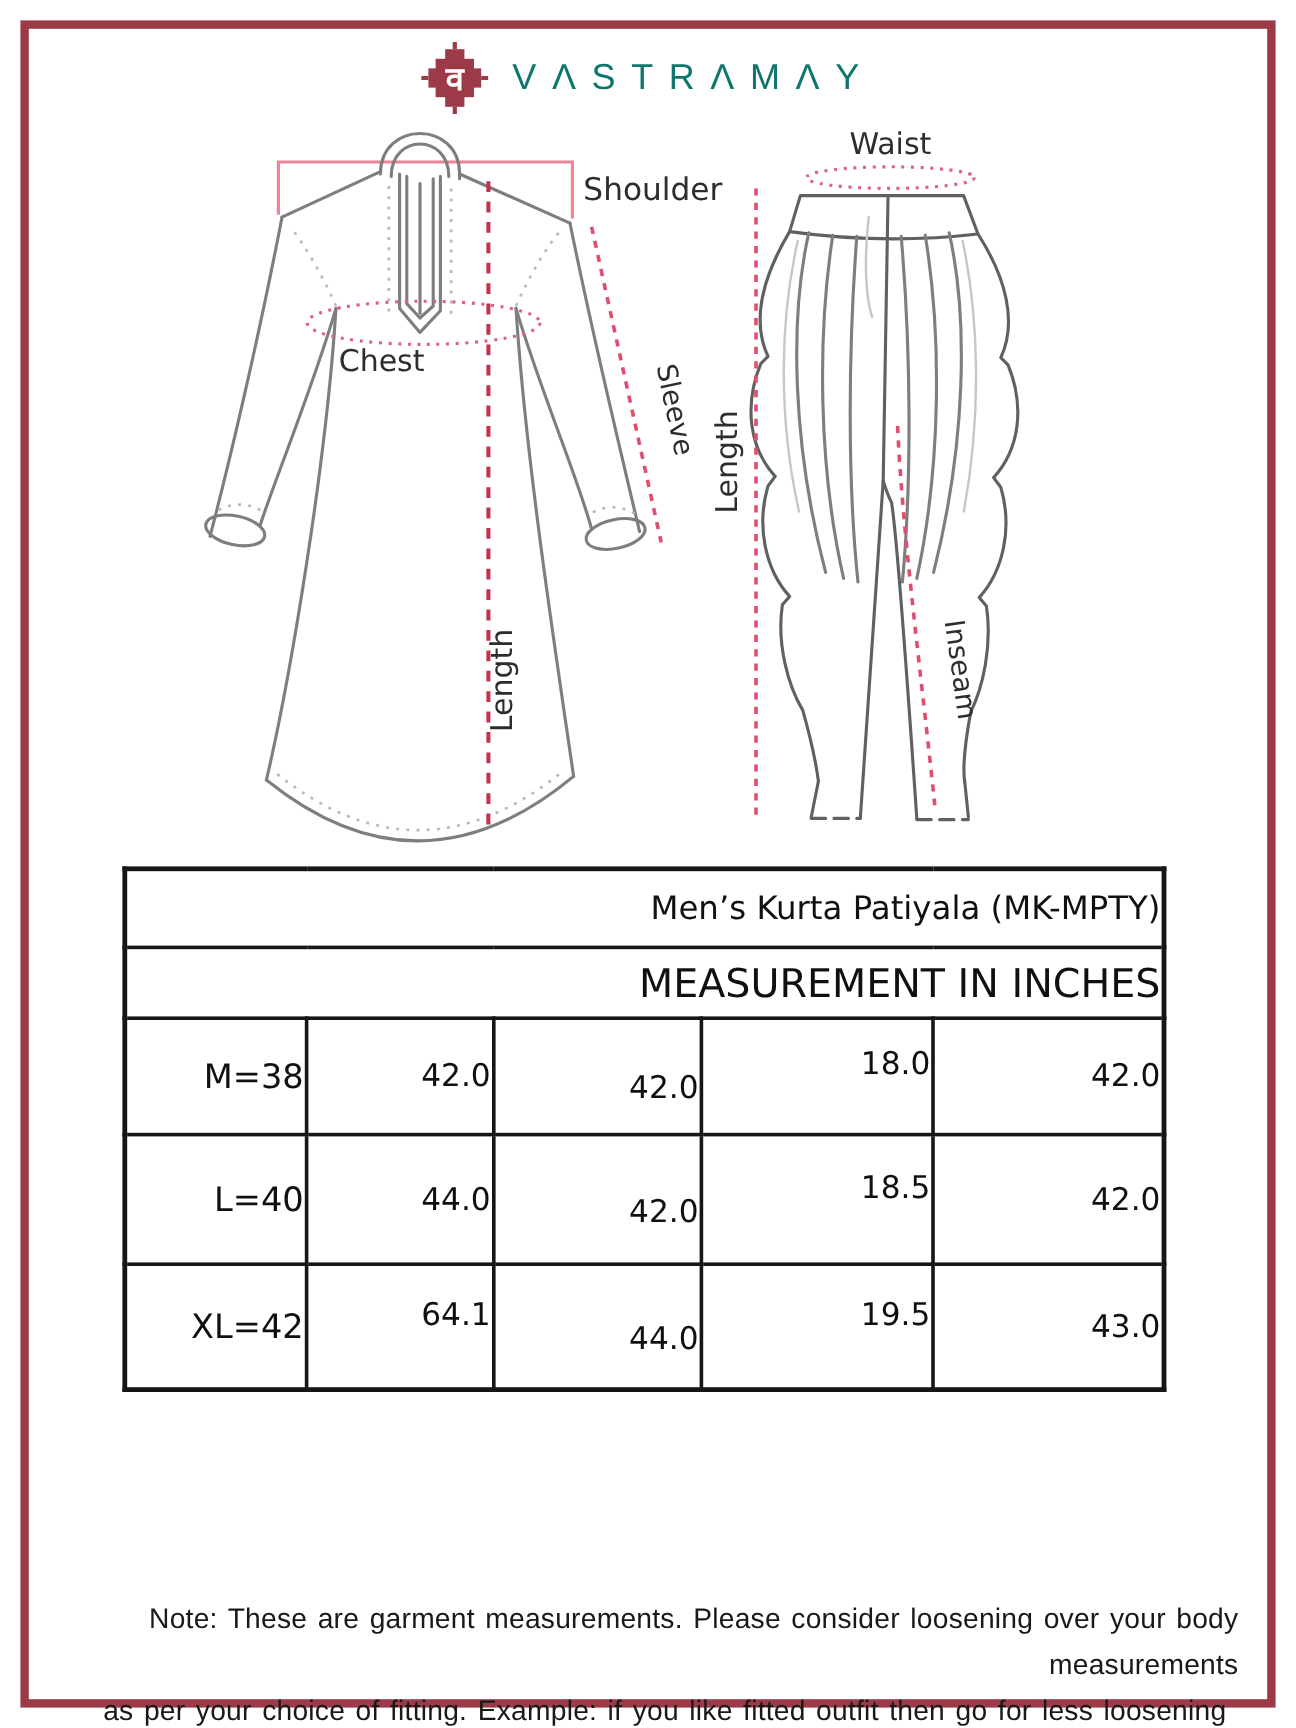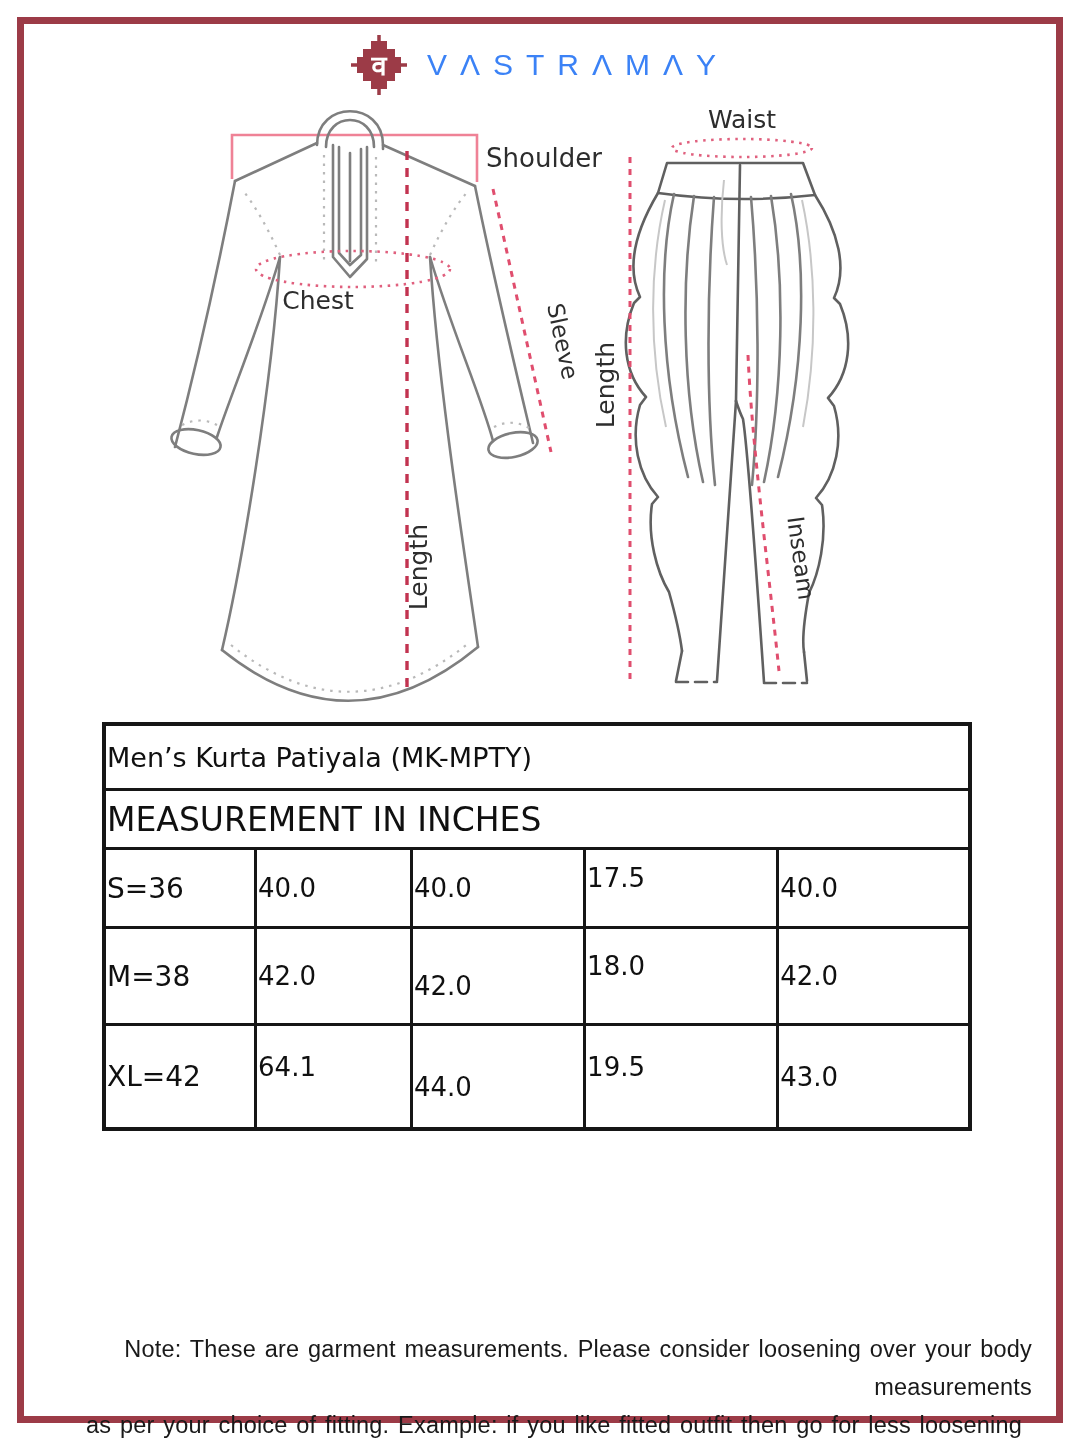--- a/index.html
+++ b/index.html
@@ -4,21 +4,21 @@
 <style>
   html,body { margin:0; padding:0; }
   body { width:1080px; height:1440px; background:#ffffff; font-family:"Liberation Sans",sans-serif; }
   .page { position:relative; width:1080px; height:1440px; background:#fff; overflow:hidden; }
 
   .frame { position:absolute; inset:17px; border:7px solid #9c3b47; pointer-events:none; }
 
   
   .logo-row { position:absolute; top:33px; left:0; right:0; height:64px;
               display:flex; justify-content:center; align-items:center; gap:20px; }
-  .wordmark { color:#3b82f6; font-size:30px; font-weight:500; letter-spacing:13px;
+  .wordmark { color:#0f766e; font-size:30px; font-weight:500; letter-spacing:13px;
               font-family:"Liberation Sans",sans-serif; }
 
   
   .diagrams { position:absolute; left:90px; top:85px; }
   .outline { fill:none; stroke:#7e7e7e; stroke-width:2.6; stroke-linejoin:round; stroke-linecap:round; }
   .odark   { stroke:#606060; }
   .shade   { fill:none; stroke:#c7c7c7; stroke-width:2; }
   .dotted  { fill:none; stroke:#b9b9b9; stroke-width:2.2; stroke-dasharray:2.5 6; }
   .pink-solid { fill:none; stroke:#ef8296; stroke-width:2.6; }
   .pink-dot   { fill:none; stroke:#e0607e; stroke-width:2.6; stroke-dasharray:2.5 5.5; }
@@ -26,21 +26,21 @@
   .red-dash   { fill:none; stroke:#c23350; stroke-width:3.4; stroke-dasharray:9 8; }
   .cuffline   { stroke-dasharray:12 7; }
   .lbl   { fill:#2d2d2d; font-family:"DejaVu Sans",sans-serif; font-size:23px; }
   .lbl-md{ font-size:25px; }
   .lbl-lg{ font-size:26px; }
 
   
   .size-table { position:absolute; left:102px; top:722px; width:870px;
                 border-collapse:collapse; table-layout:fixed;
                 font-family:"DejaVu Sans",sans-serif; color:#101010; }
-  .size-table td, .size-table th { border:3px solid #161616; text-align:left; vertical-align:middle; font-weight:400; }
+  .size-table td, .size-table th { border:3px solid #161616; text-align:right; vertical-align:middle; font-weight:400; }
   .size-table { border:4px solid #161616; }
   .row-title    td { height:60px; font-size:27px; }
   .row-subtitle td { height:54px; font-size:33px; }
   .row-header   th { height:72px; font-size:28px; }
   .row-header th span { display:inline-block; line-height:1.15; }
   .th-bottom span { max-width:120px; }
   .row-s  td { height:74px;  font-size:26px; }
   .row-m  td { height:92px;  font-size:26px; }
   .row-l  td { height:103px; font-size:26px; }
   .row-xl td { height:99px;  font-size:26px; }
@@ -166,34 +166,34 @@
         <col style="width:22.3%">
         <col style="width:22.2%">
     </colgroup>
     <tbody>
         <tr class="row-title">
       <td colspan="5">Men’s Kurta Patiyala (MK-MPTY)</td>
     </tr>
     <tr class="row-subtitle">
       <td colspan="5">MEASUREMENT IN INCHES</td>
     </tr>
-    <tr class="row-s">
-      <td class="col-size">S=36</td>
-      <td>40.0</td>
-      <td>40.0</td>
-      <td><span class="hi">17.5</span></td>
-      <td>40.0</td>
-    </tr>
     <tr class="row-m">
       <td class="col-size">M=38</td>
       <td>42.0</td>
       <td><span class="lo">42.0</span></td>
       <td><span class="hi">18.0</span></td>
       <td>42.0</td>
     </tr>
+    <tr class="row-l">
+      <td class="col-size">L=40</td>
+      <td>44.0</td>
+      <td><span class="lo">42.0</span></td>
+      <td><span class="hi">18.5</span></td>
+      <td>42.0</td>
+    </tr>
     <tr class="row-xl">
       <td class="col-size">XL=42</td>
       <td><span class="hi">64.1</span></td>
       <td><span class="lo">44.0</span></td>
       <td><span class="hi">19.5</span></td>
       <td>43.0</td>
     </tr>
   </tbody>
     </table>
 

